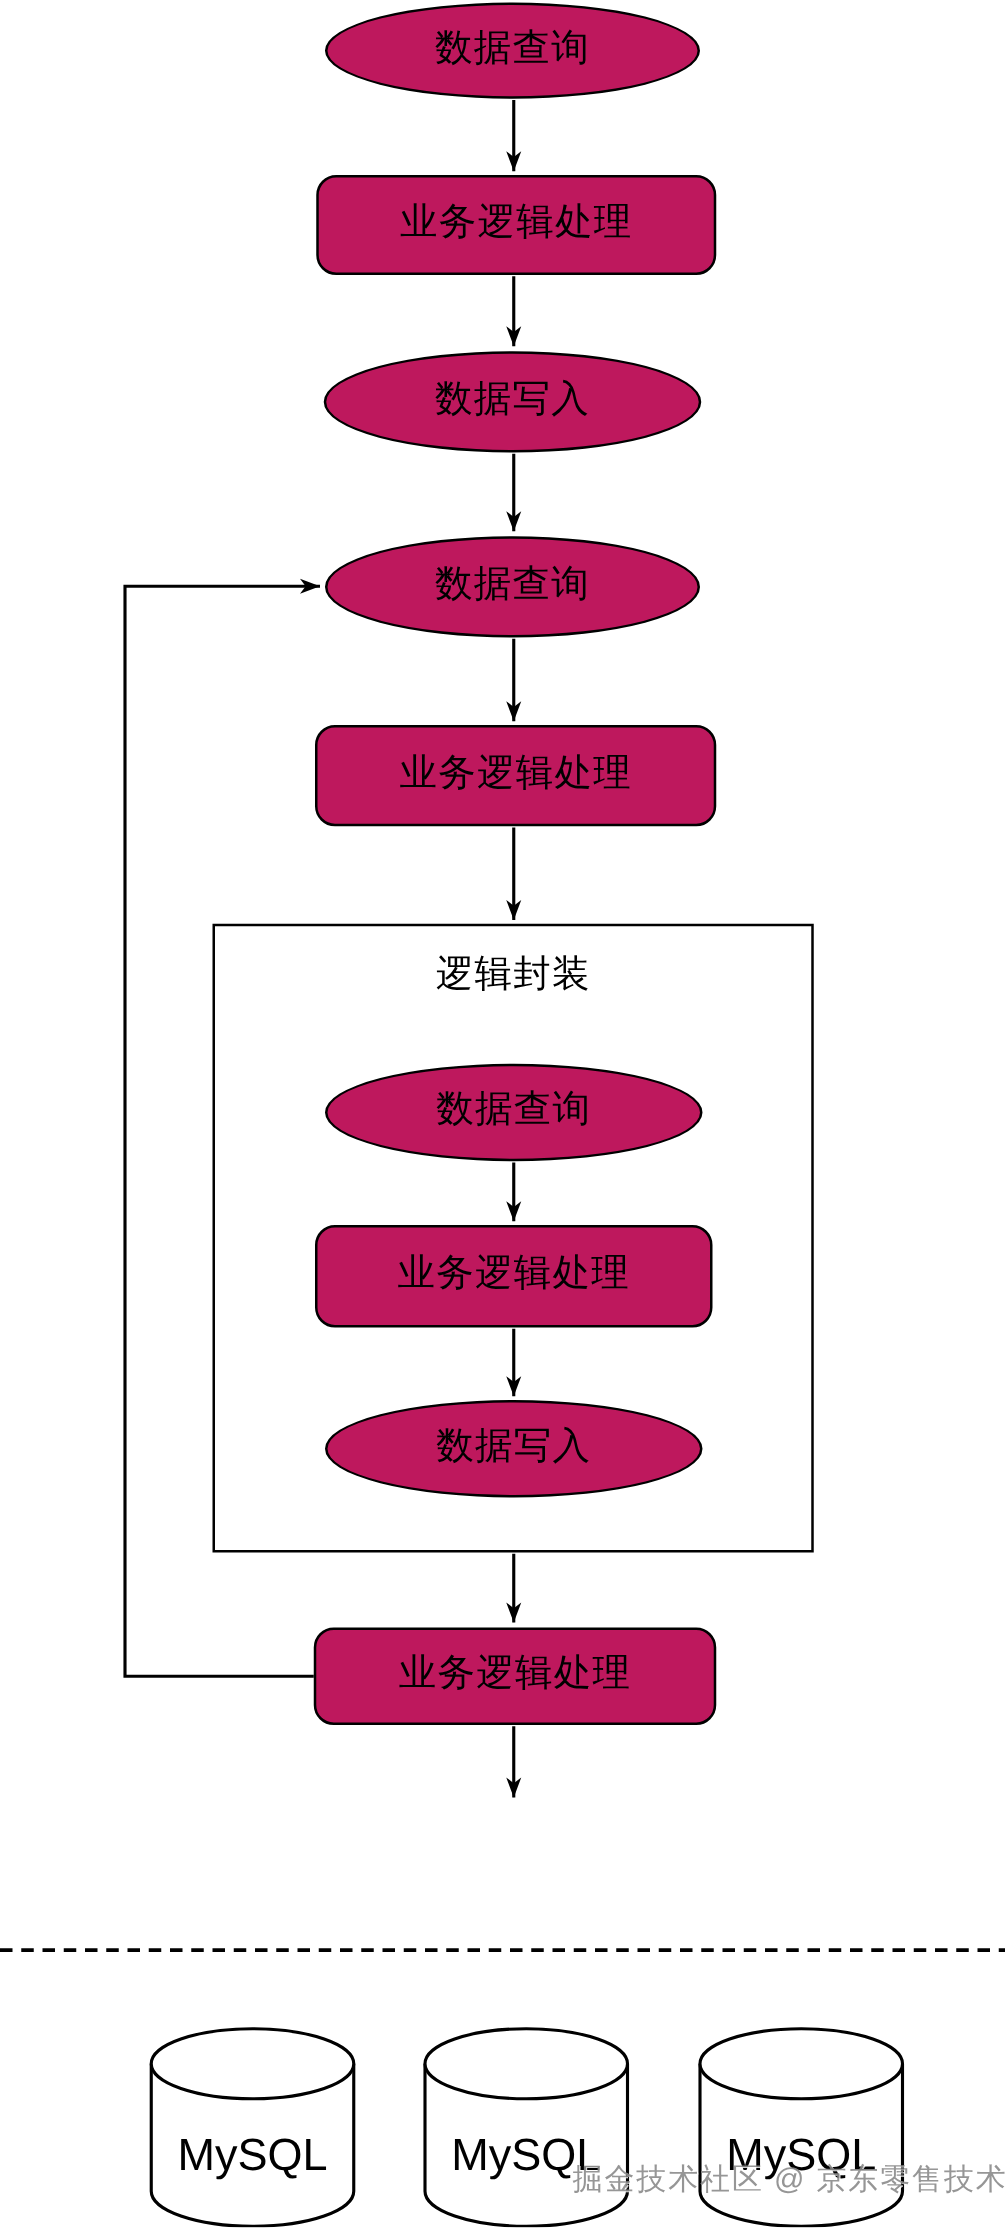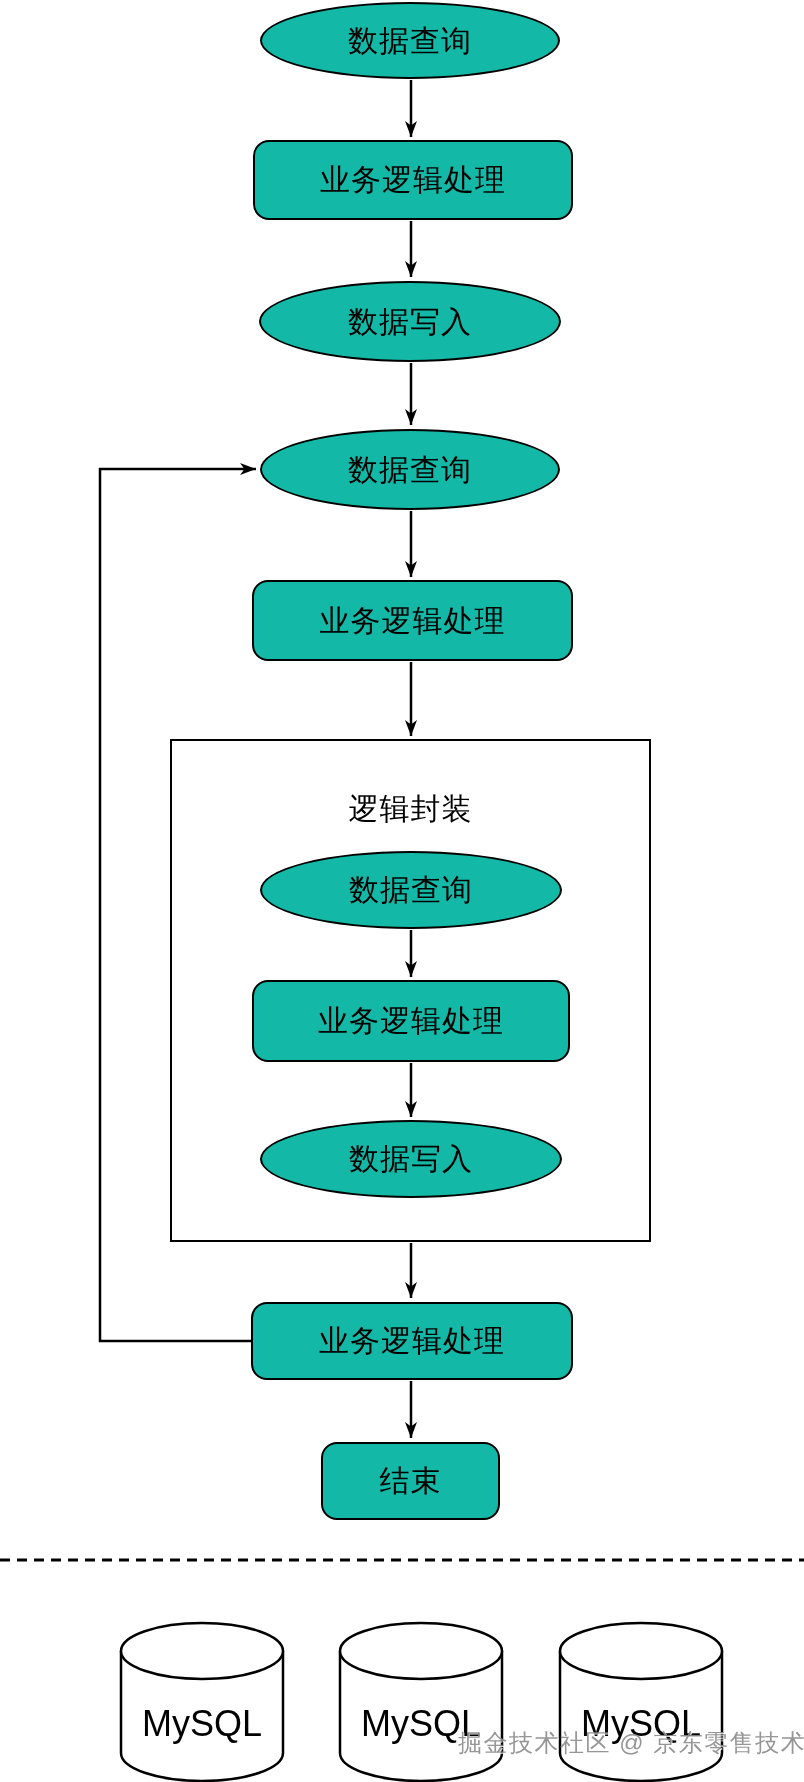--- a/index.html
+++ b/index.html
@@ -13,44 +13,45 @@
     color: #000000;
   }
   svg.layer {
     position: absolute;
     left: 0; top: 0;
     z-index: 0;
   }
   .node {
     position: absolute;
     box-sizing: border-box;
-    background: #14b8a6;
+    background: #be185d;
     border: 2.5px solid #000000;
     display: flex;
     align-items: center;
     justify-content: center;
     font-size: 30px;
     line-height: 1;
     letter-spacing: 1px;
     z-index: 2;
     white-space: nowrap;
+    font-family: Liberation Mono, monospace;
   }
   .ellipse { border-radius: 50%; }
   .rounded { border-radius: 16px; }
   .group-box {
     position: absolute;
     box-sizing: border-box;
     border: 2.5px solid #000000;
     background: transparent;
     z-index: 1;
   }
   .group-title {
     position: absolute;
     left: 0; right: 0;
-    top: 48px;
+    top: 18px;
     height: 40px;
     display: flex;
     align-items: center;
     justify-content: center;
     font-size: 30px;
     letter-spacing: 1px;
   }
   .db-label {
     position: absolute;
     box-sizing: border-box;
@@ -131,21 +132,20 @@
   </div>
 
   <div class="node ellipse" style="left:260px; top:851px; width:302px; height:78px;">数据查询</div>
 
   <div class="node rounded" style="left:252px; top:980px; width:318px; height:82px;">业务逻辑处理</div>
 
   <div class="node ellipse" style="left:260px; top:1120px; width:302px; height:78px;">数据写入</div>
 
   <div class="node rounded" style="left:251px; top:1302px; width:322px; height:78px;">业务逻辑处理</div>
 
-  <div class="node rounded" style="left:321px; top:1442px; width:179px; height:78px;">结束</div>
 
   <div class="db-label" style="left:120px; top:1702px; width:164px; height:44px;">MySQL</div>
   <div class="db-label" style="left:339px; top:1702px; width:164px; height:44px;">MySQL</div>
   <div class="db-label" style="left:559px; top:1702px; width:164px; height:44px;">MySQL</div>
 
   <div class="watermark">掘金技术社区 @ 京东零售技术</div>
 
 </div>
 
 </body></html>

